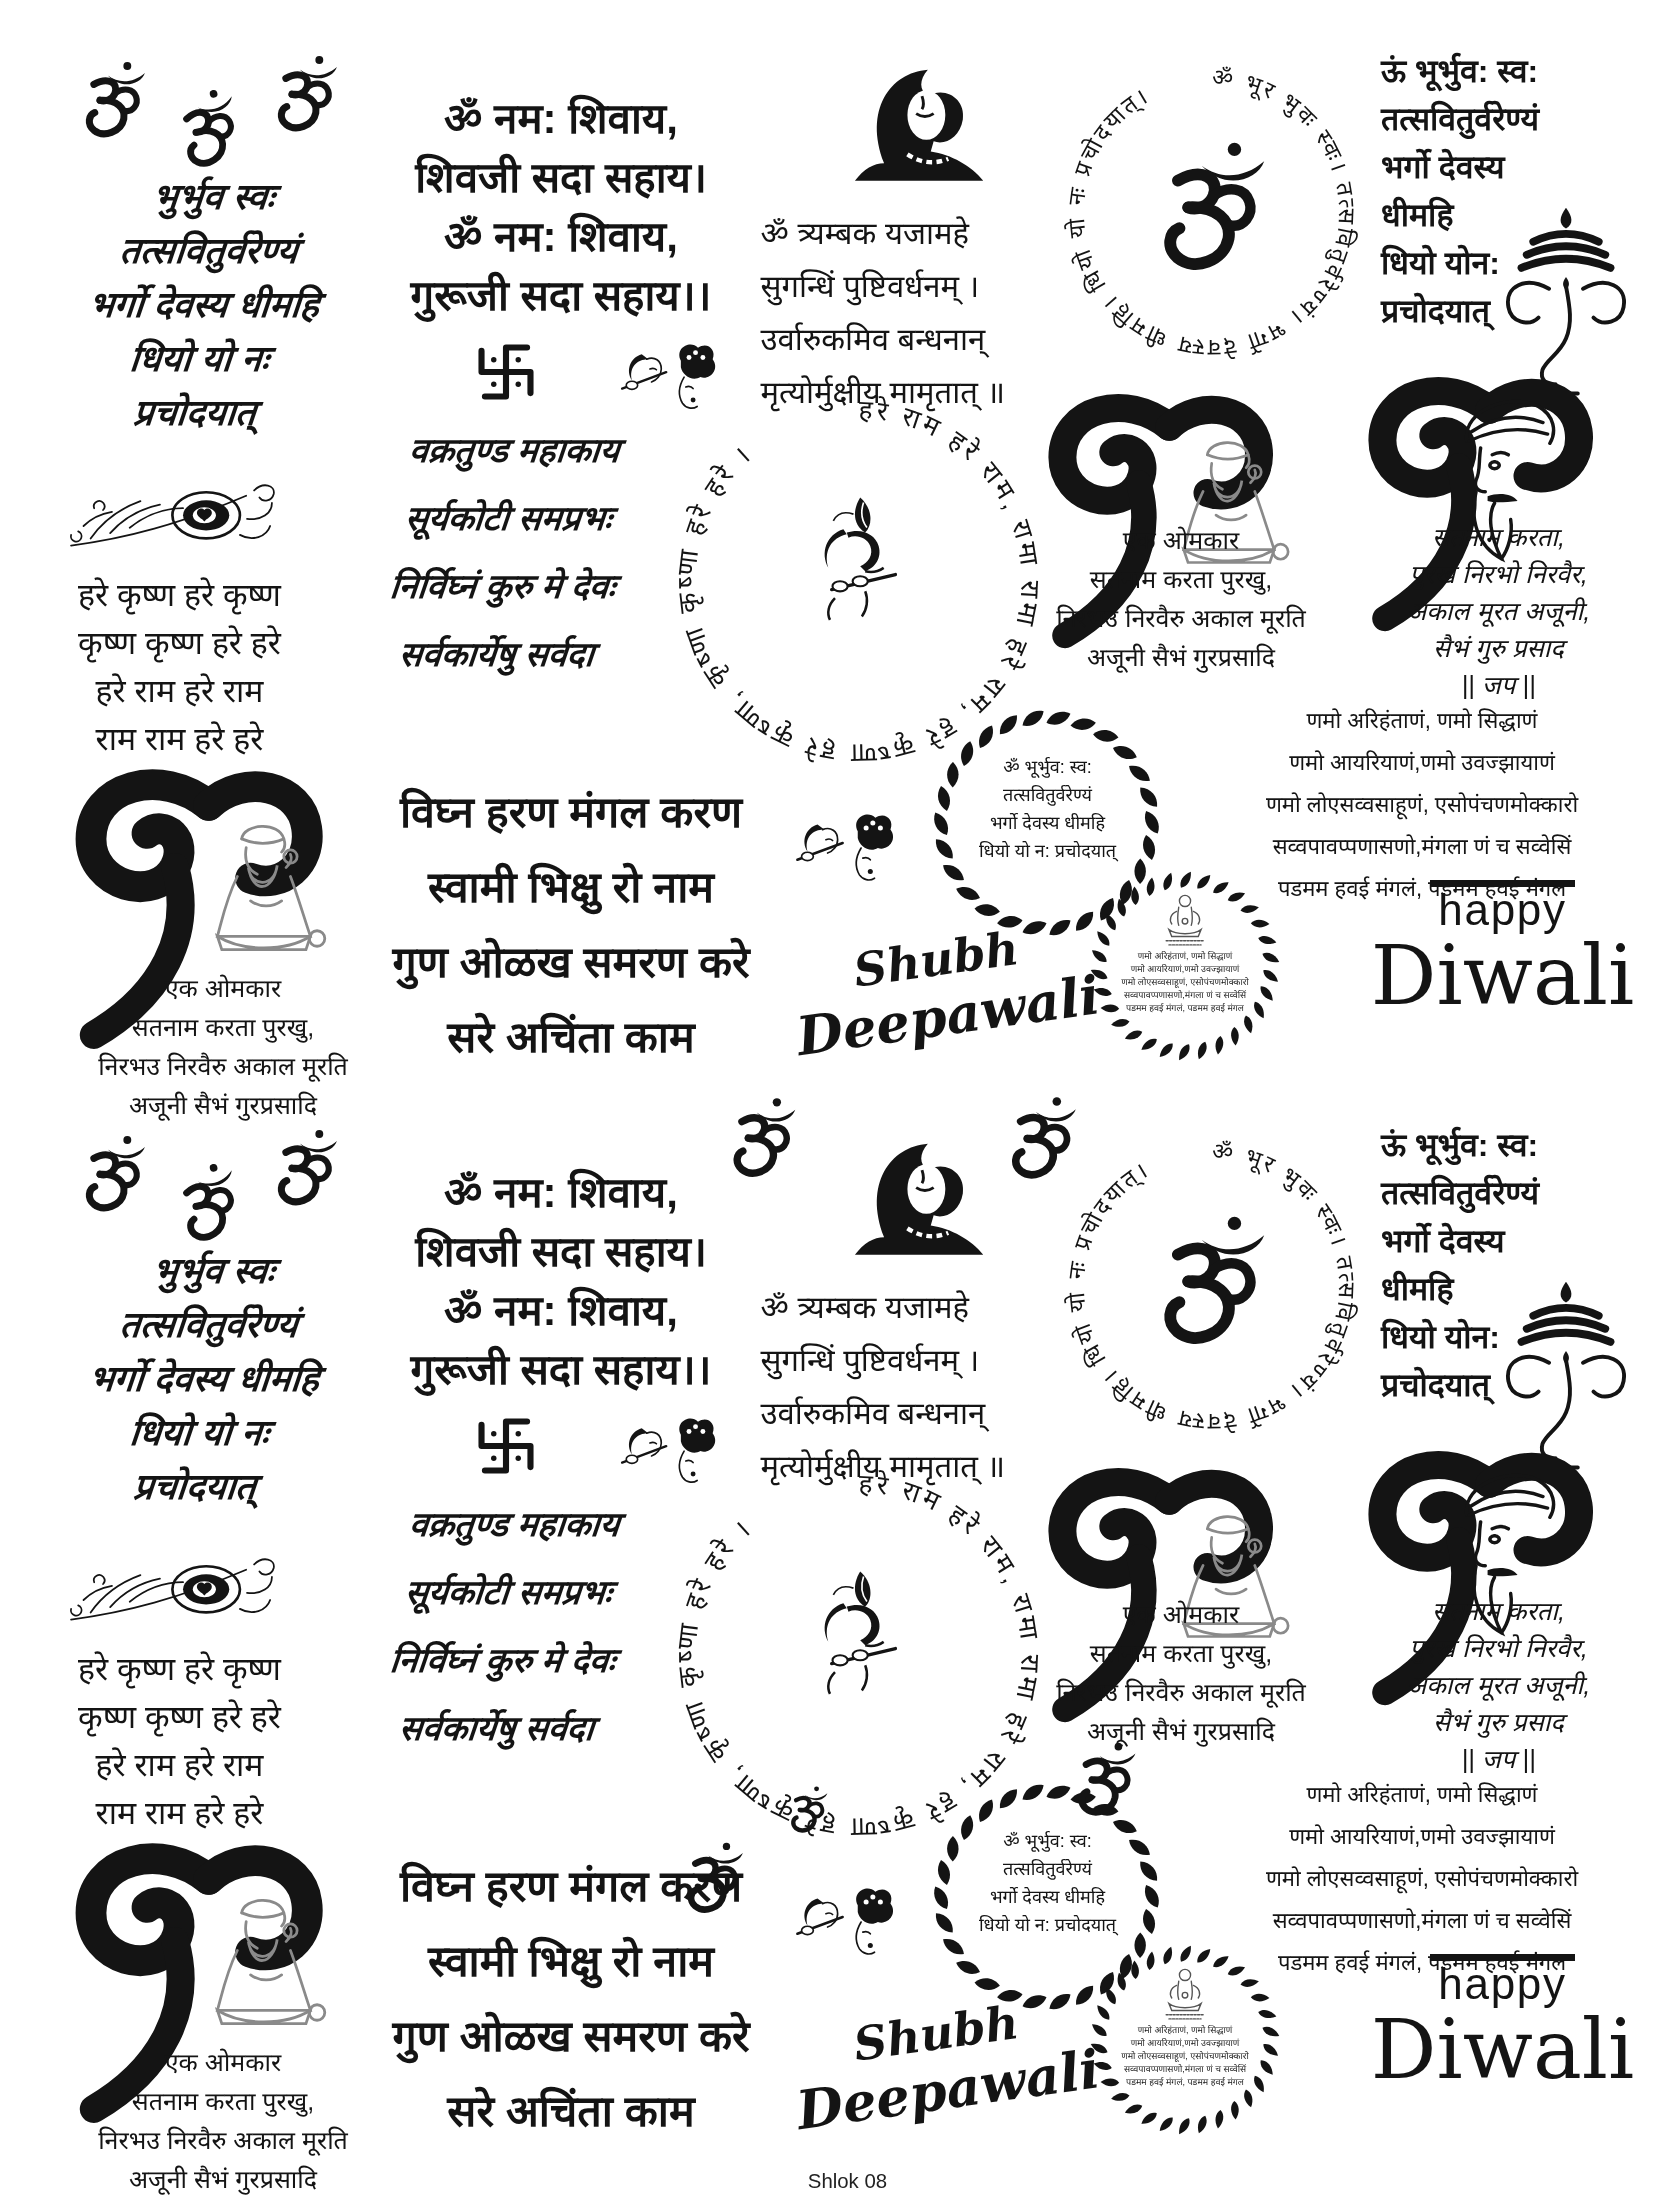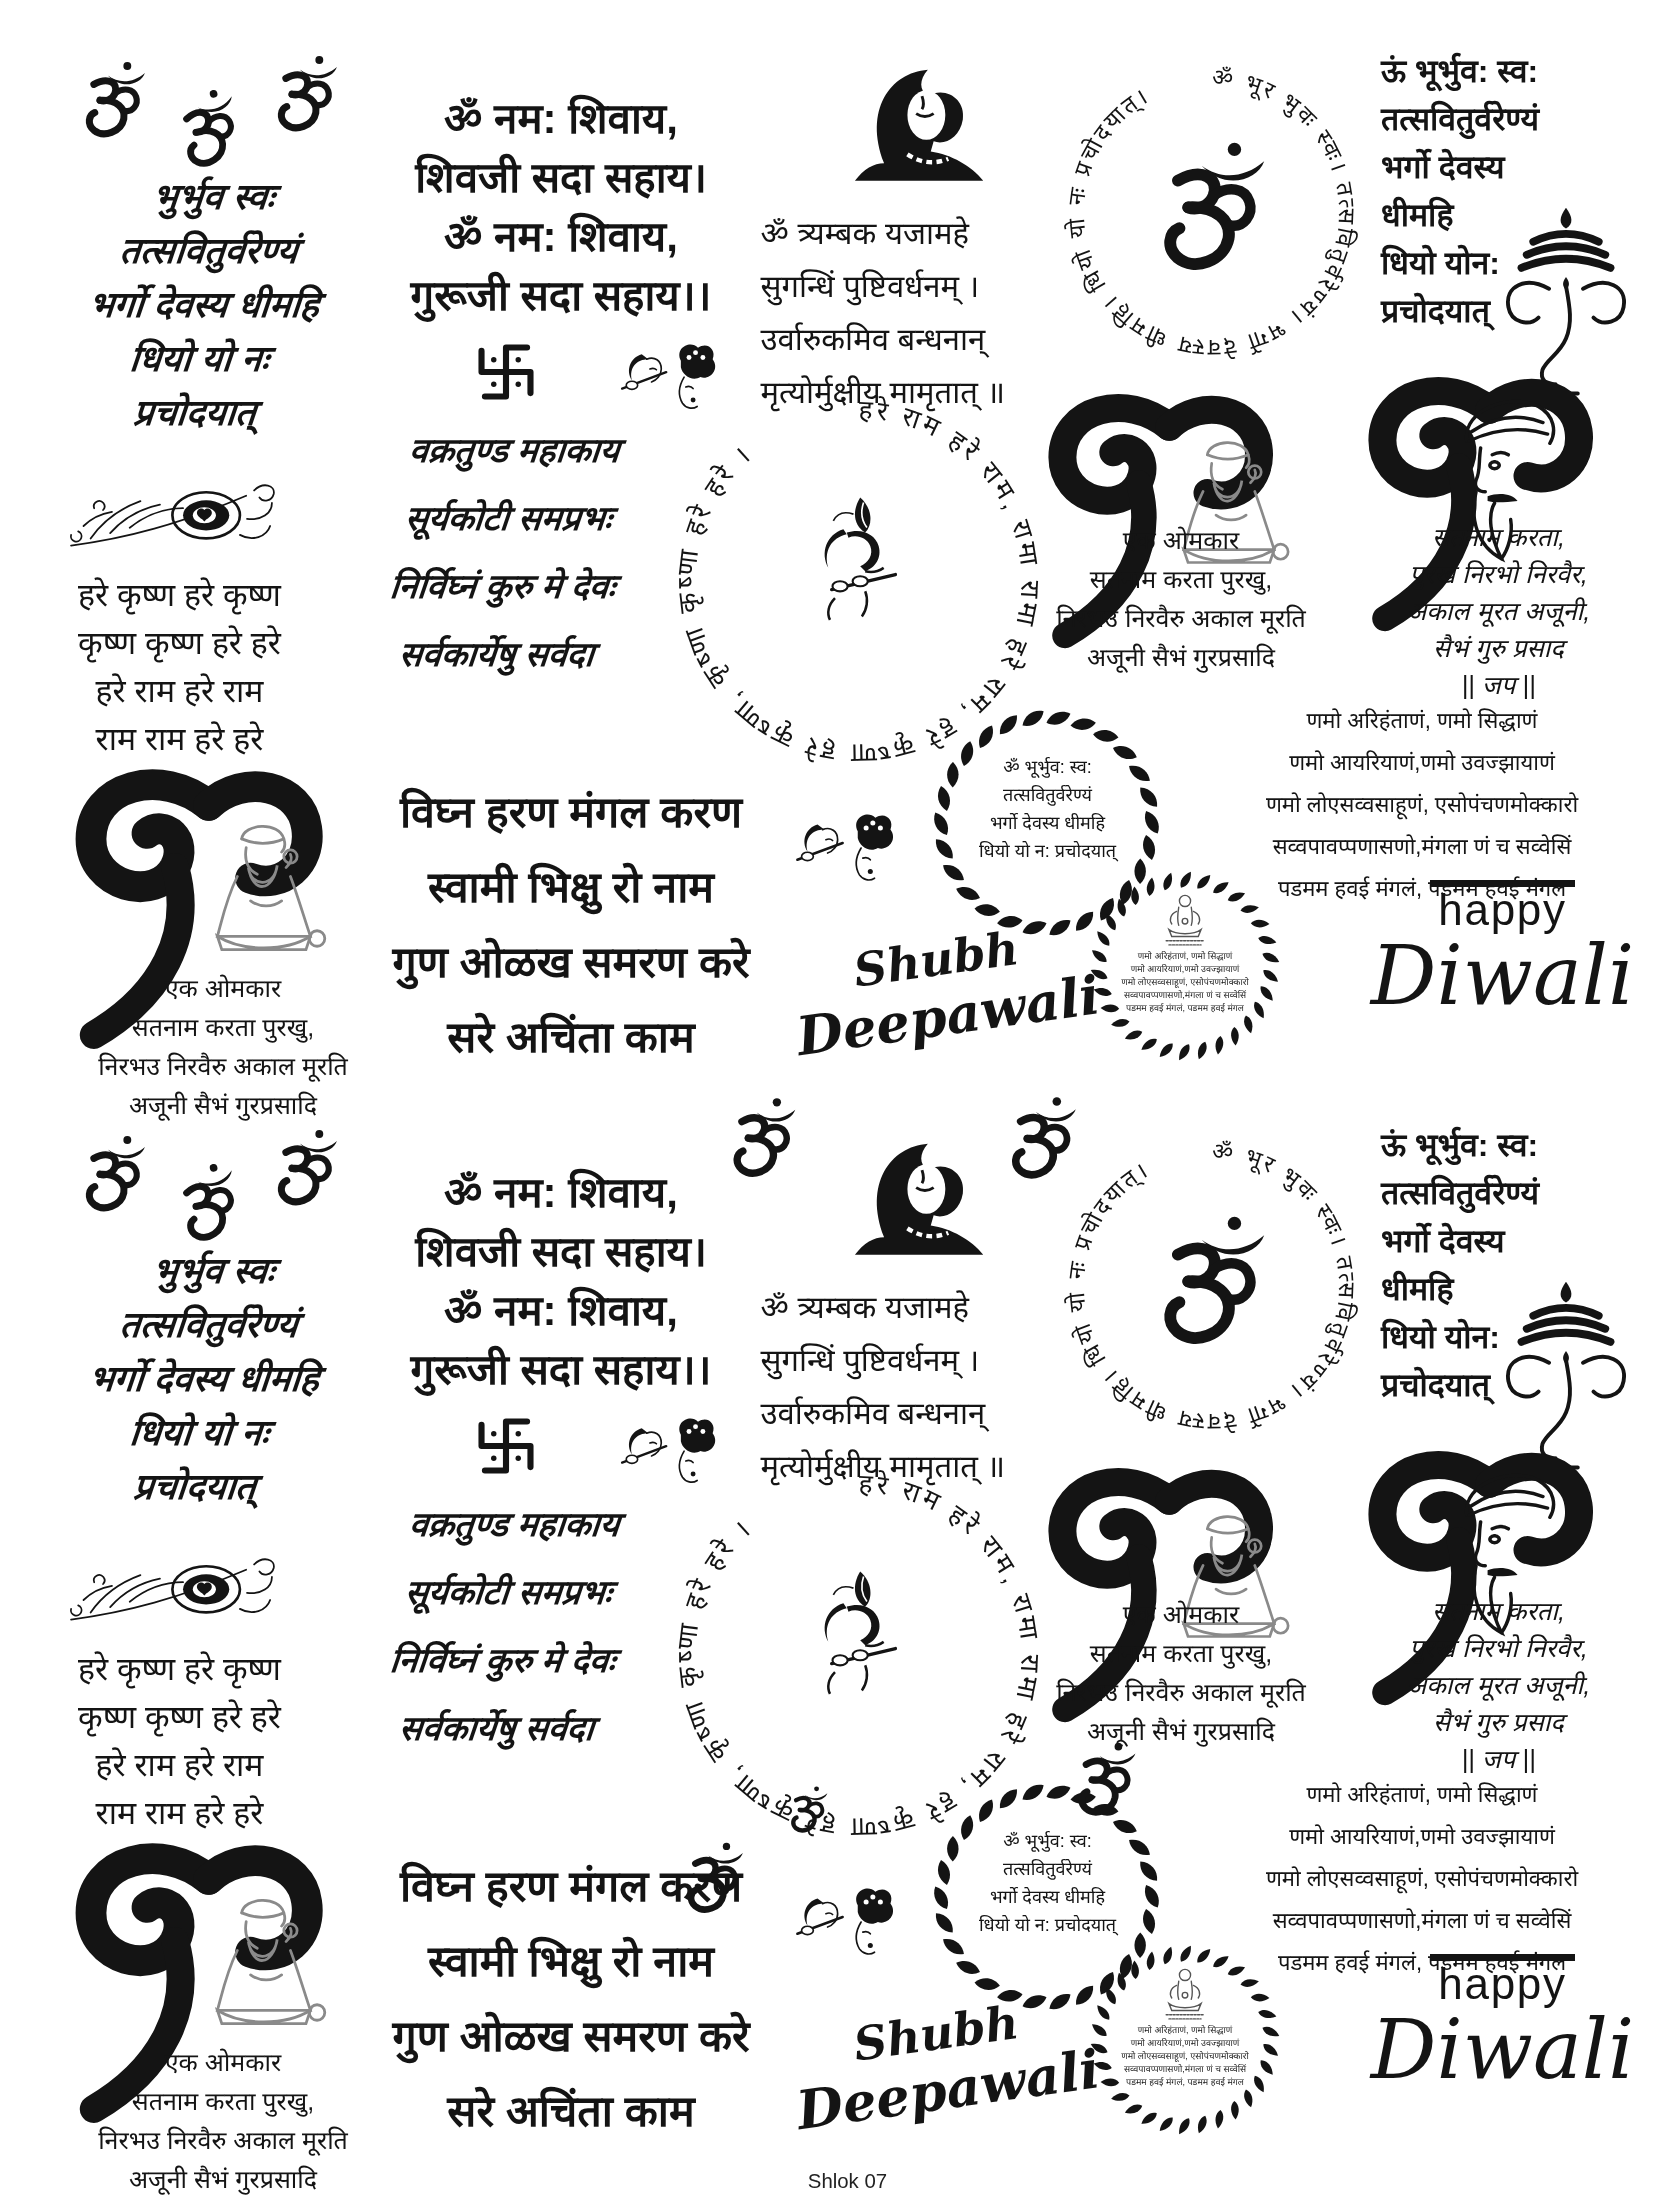--- a/index.html
+++ b/index.html
@@ -16,21 +16,21 @@
   .i{font-style:italic}
   .callig{font-style:italic;font-weight:bold;transform:skewX(-5deg)}
   .lines span{display:block}
   .ringtext{font-family:"Liberation Sans","DejaVu Sans",sans-serif;fill:#141414}
   .shubh-wrap{transform:rotate(-8deg);font-family:"DejaVu Serif","Liberation Serif",serif;
               font-style:italic;font-weight:bold;text-align:center}
   .shubh1{font-size:46px;line-height:53px}
   .shubh2{font-size:53px;line-height:61px}
   .happy1{display:inline-block;font-weight:normal;font-size:44px;line-height:46px;
           border-top:7.6px solid #141414;padding:0 8.5px;letter-spacing:1.7px}
-  .happy2{font-family:"DejaVu Serif","Liberation Serif",serif;font-style:italic;
+  .happy2{font-family:"DejaVu Serif","Liberation Serif",serif;
           font-size:82px;line-height:85px}
   .footer{position:absolute;left:767px;top:2170px;width:161px;text-align:center;
           font-size:20.4px;color:#222}
   svg.icon{display:block}
 </style>
 </head>
 <body>
 
 <svg width="0" height="0" style="position:absolute" aria-hidden="true">
   <defs>
@@ -683,15 +683,15 @@
         <use href="#om"></use>
       </svg>
     <svg class="icon abs" style="left:782px;top:710px" width="54" height="54" viewBox="0 0 64 64">
         <use href="#om"></use>
       </svg>
     <svg class="icon abs" style="left:674px;top:765px" width="82" height="82" viewBox="0 0 96 96">
         <use href="#om"></use>
       </svg>
   </div>
 
-  <div class="footer">Shlok 07</div>
+  <div class="footer">Shlok 08</div>
 </div>
 
 
 </body></html>

